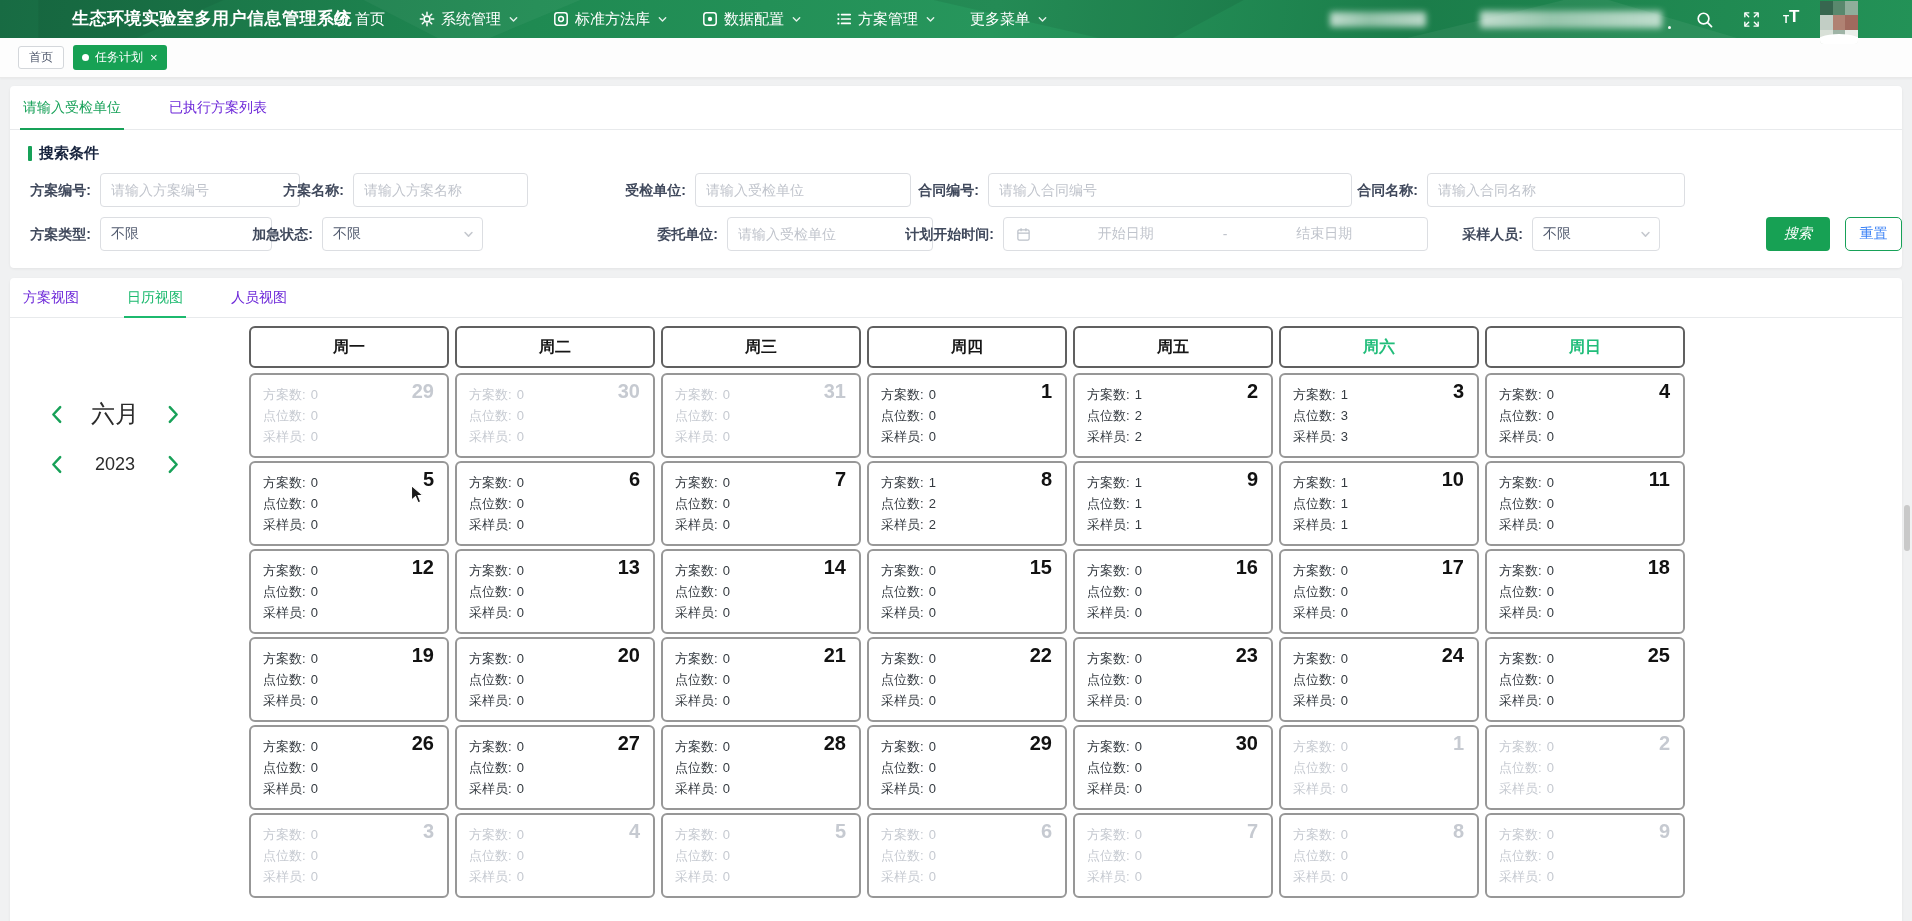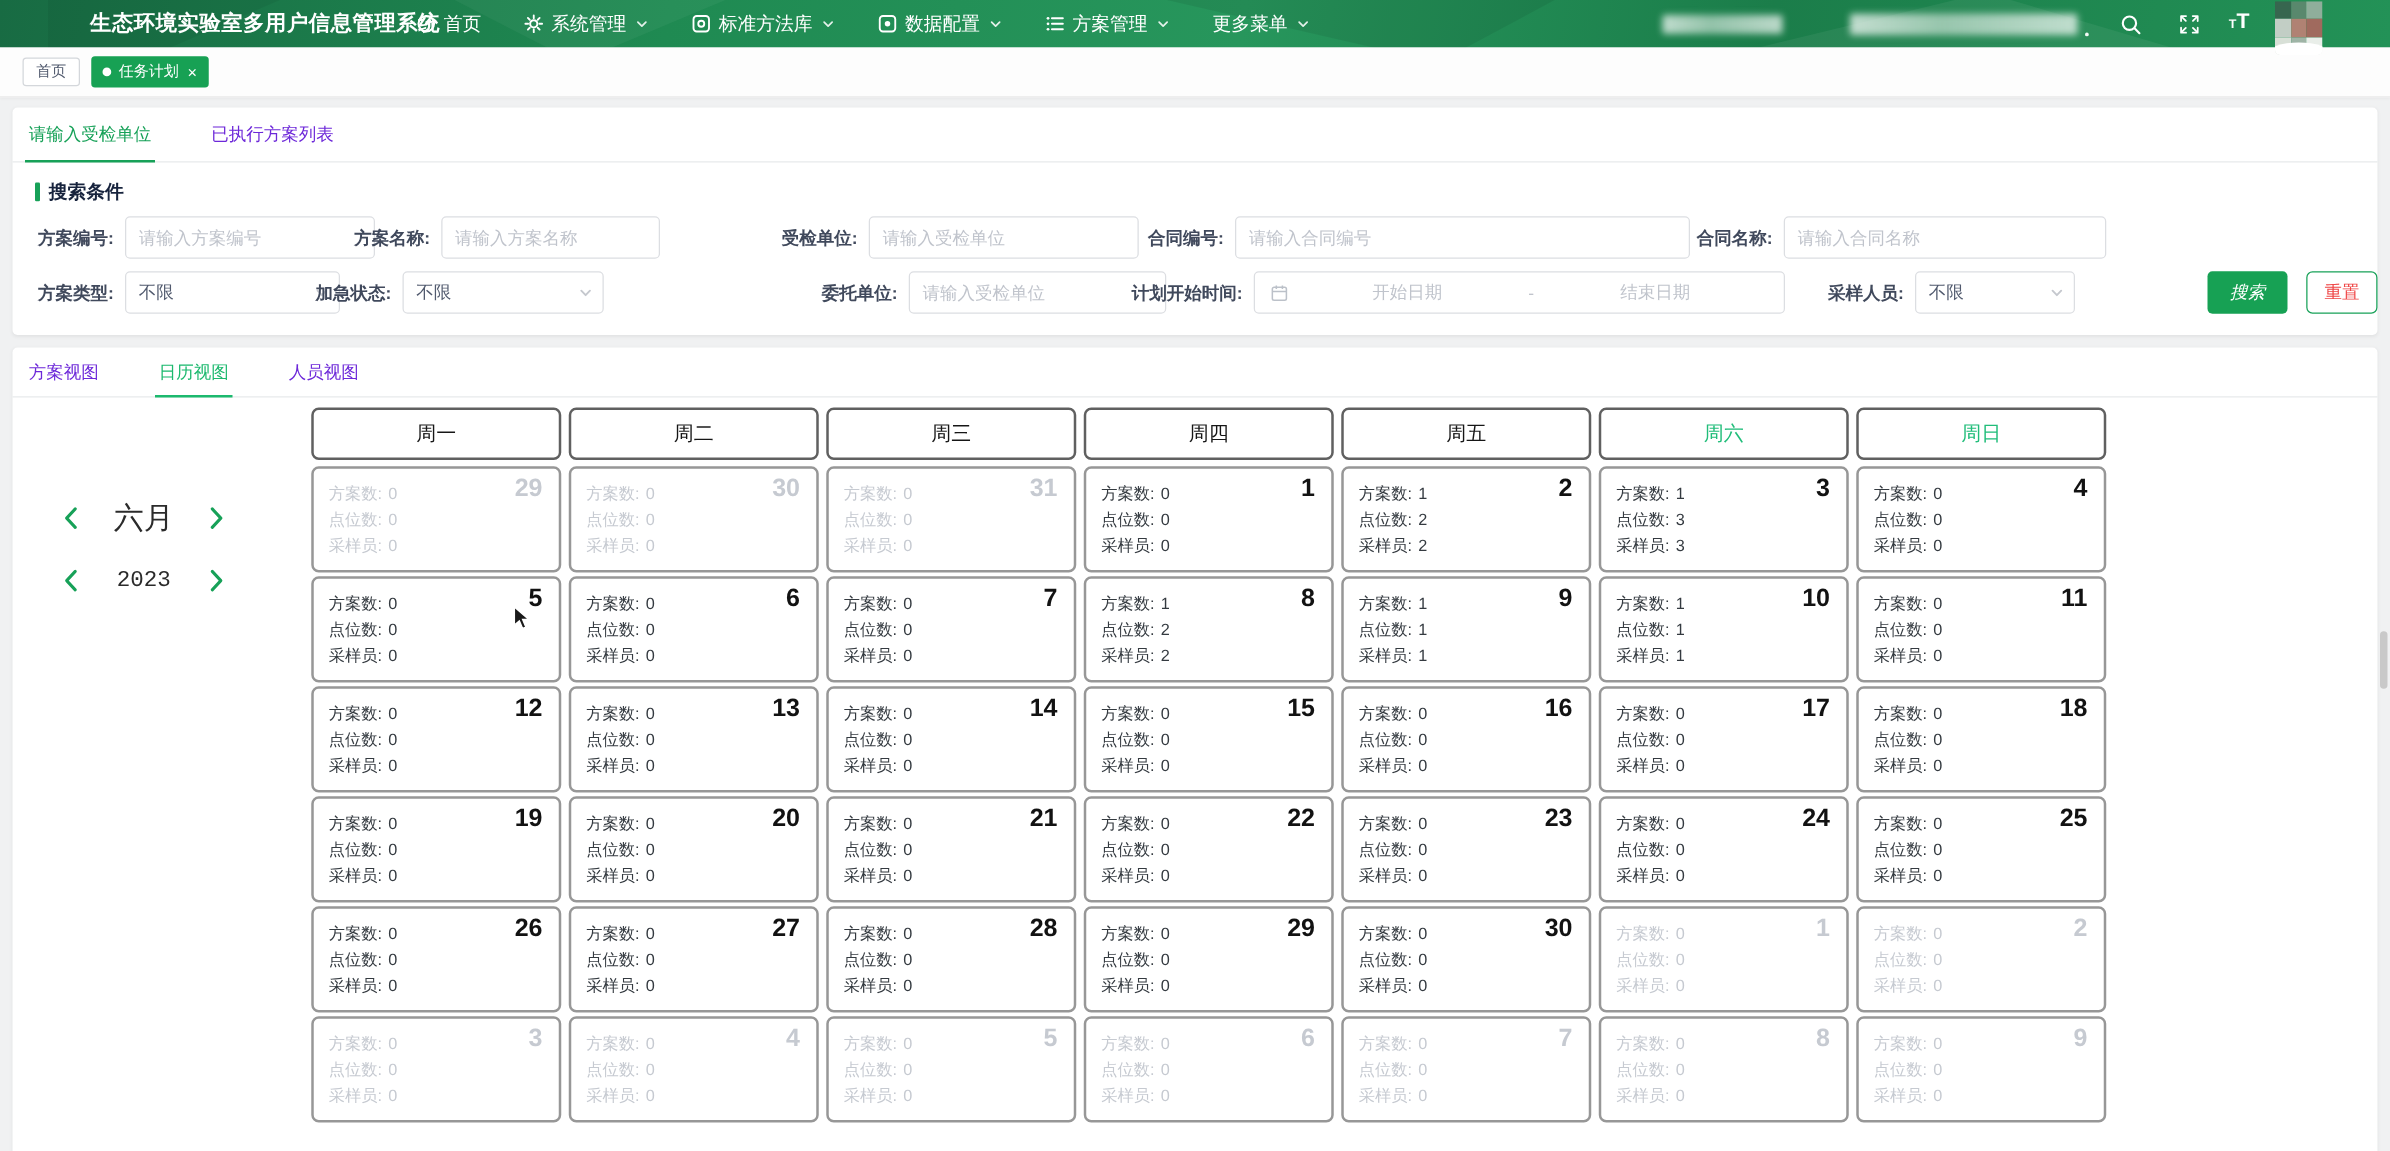--- a/index.html
+++ b/index.html
@@ -92,33 +92,33 @@
   .frow1 .fgroup:nth-child(5){ left:1417px; width:258px; }
   
   .frow2 .fgroup:nth-child(1){ left:90px;  width:172px; }
   .frow2 .fgroup:nth-child(2){ left:312px; width:161px; }
   .frow2 .fgroup:nth-child(3){ left:717px; width:206px; }
   .frow2 .fgroup:nth-child(4){ left:993px; width:425px; }
   .frow2 .fgroup:nth-child(5){ left:1522px; width:128px; }
   .fgroup .ctrl { width:100%; }
   .btn { position:absolute; top:0; height:34px; border-radius:4px; font-size:14px; display:flex; align-items:center; justify-content:center; cursor:pointer; }
   .btn-search { left:1756px; width:64px; background:#17a154; color:#fff;font-style:italic; }
-  .btn-reset { left:1835px; width:57px; background:#fff; border:1px solid #17a158; color:#ef4444; border-radius:5px; }
+  .btn-reset { left:1835px; width:57px; background:#fff; border:1px solid #17a158; color:#3b82f6; border-radius:5px; }
 
   
   .cal-area { position:relative; }
-  .month-nav { position:absolute; left:38px; top:80px; width:134px; display:flex; flex-direction:column; gap:23px;font-family:Liberation Mono, monospace; }
+  .month-nav { position:absolute; left:38px; top:80px; width:134px; display:flex; flex-direction:column; gap:23px; }
   .mn-row { display:flex; align-items:center; justify-content:space-between; }
   .mn-chev { display:flex; cursor:pointer; padding:2px; }
   .mn-month { font-size:24px; color:#2b2b2b; }
   .mn-year { font-size:18px; color:#2b2b2b; }
   .cal-grid { position:absolute; left:239px; top:8px; }
   .cal-head { display:grid; grid-template-columns:repeat(7,200px); column-gap:6px; margin-bottom:5px; }
   .hcell { height:42px; background:#fff; border:2px solid #606060; border-radius:6px;
-    display:flex; align-items:center; justify-content:center; font-size:16px; font-weight:normal; color:#161616; }
+    display:flex; align-items:center; justify-content:center; font-size:16px; font-weight:bold; color:#161616; }
   .hcell.weekend { color:#21bd7a; }
   .cal-weeks { display:grid; grid-template-columns:repeat(7,200px); grid-auto-rows:85px; column-gap:6px; row-gap:3px; }
   .dcell { position:relative; background:#fff; border:2px solid #979797; border-radius:6px; padding:9px 12px 0; cursor:pointer; }
   .dnum { position:absolute; top:5px; right:13px; font-size:20px; font-weight:bold; color:#121212; }
   .metric { display:flex; gap:5px; font-size:13px; color:#343a40; line-height:21px; white-space:nowrap; }
   .dcell.other .metric, .dcell.other .dnum { color:#c6cad1; }
 
   
   .scroll-thumb { position:absolute; left:1904px; top:505px; width:6px; height:46px; background:#c9c9c9; border-radius:3px; cursor:pointer; }
   .mouse-cursor { position:absolute; left:410px; top:484px; z-index:50; pointer-events:none; }

